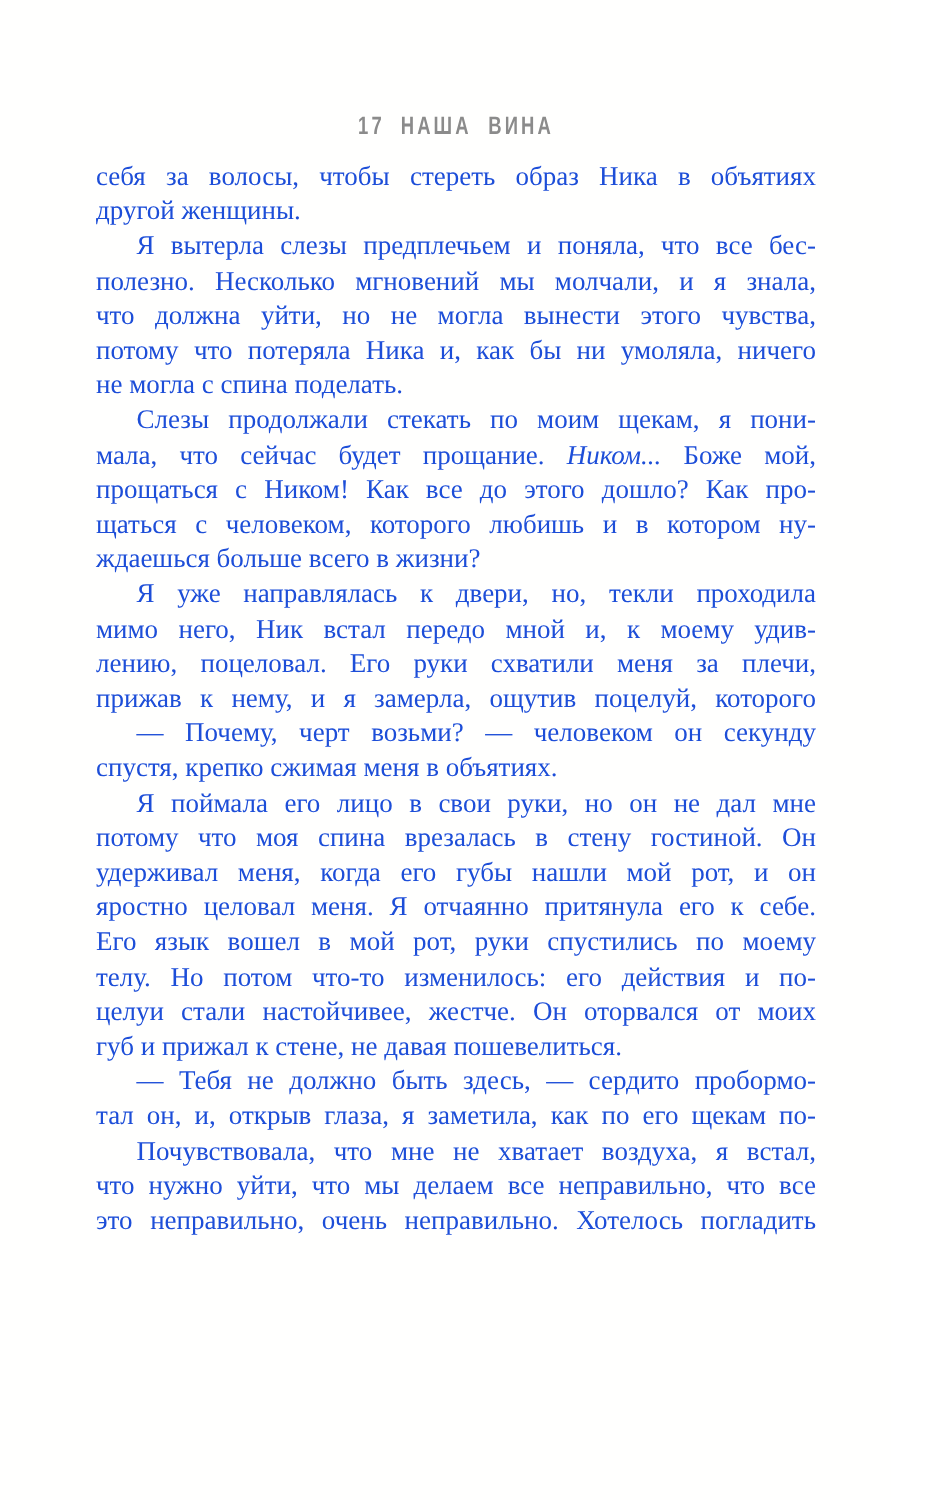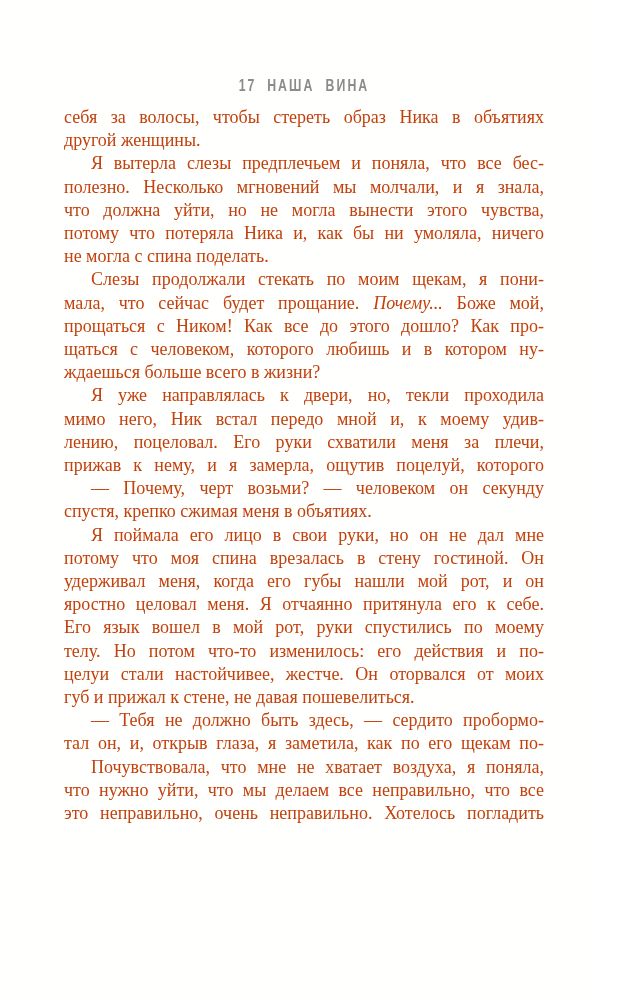--- a/index.html
+++ b/index.html
@@ -60,46 +60,46 @@
     font-style: italic;
   }
 </style>
 </head>
 <body>
 
 <div class="page">
   <div class="running-head" style="color: rgb(139, 139, 139);">
     <span class="pagenum">17</span><span class="chapter">НАША ВИНА</span>
   </div>
-  <div class="body-text" style="color: #c2410c;">
+  <div class="body-text" style="color: #1d4ed8;">
       <div class="line"><span>себя за волосы, чтобы стереть образ Ника в объятиях</span></div>
       <div class="line final"><span>другой женщины.</span></div>
       <div class="line indent"><span>Я вытерла слезы предплечьем и поняла, что все бес-</span></div>
       <div class="line"><span>полезно. Несколько мгновений мы молчали, и я знала,</span></div>
       <div class="line"><span>что должна уйти, но не могла вынести этого чувства,</span></div>
       <div class="line"><span>потому что потеряла Ника и, как бы ни умоляла, ничего</span></div>
       <div class="line final"><span>не могла с спина поделать.</span></div>
       <div class="line indent"><span>Слезы продолжали стекать по моим щекам, я пони-</span></div>
-      <div class="line"><span>мала, что сейчас будет прощание. </span><i>Почему...</i><span> Боже мой,</span></div>
+      <div class="line"><span>мала, что сейчас будет прощание. </span><i>Ником...</i><span> Боже мой,</span></div>
       <div class="line"><span>прощаться с Ником! Как все до этого дошло? Как про-</span></div>
       <div class="line"><span>щаться с человеком, которого любишь и в котором ну-</span></div>
       <div class="line final"><span>ждаешься больше всего в жизни?</span></div>
       <div class="line indent"><span>Я уже направлялась к двери, но, текли проходила</span></div>
       <div class="line"><span>мимо него, Ник встал передо мной и, к моему удив-</span></div>
       <div class="line"><span>лению, поцеловал. Его руки схватили меня за плечи,</span></div>
       <div class="line"><span>прижав к нему, и я замерла, ощутив поцелуй, которого</span></div>
       <div class="line indent"><span>— Почему, черт возьми? — человеком он секунду</span></div>
       <div class="line final"><span>спустя, крепко сжимая меня в объятиях.</span></div>
       <div class="line indent"><span>Я поймала его лицо в свои руки, но он не дал мне</span></div>
       <div class="line"><span>потому что моя спина врезалась в стену гостиной. Он</span></div>
       <div class="line"><span>удерживал меня, когда его губы нашли мой рот, и он</span></div>
       <div class="line"><span>яростно целовал меня. Я отчаянно притянула его к себе.</span></div>
       <div class="line"><span>Его язык вошел в мой рот, руки спустились по моему</span></div>
       <div class="line"><span>телу. Но потом что-то изменилось: его действия и по-</span></div>
       <div class="line"><span>целуи стали настойчивее, жестче. Он оторвался от моих</span></div>
       <div class="line final"><span>губ и прижал к стене, не давая пошевелиться.</span></div>
       <div class="line indent"><span>— Тебя не должно быть здесь, — сердито пробормо-</span></div>
       <div class="line"><span>тал он, и, открыв глаза, я заметила, как по его щекам по-</span></div>
-      <div class="line indent"><span>Почувствовала, что мне не хватает воздуха, я поняла,</span></div>
+      <div class="line indent"><span>Почувствовала, что мне не хватает воздуха, я встал,</span></div>
       <div class="line"><span>что нужно уйти, что мы делаем все неправильно, что все</span></div>
       <div class="line"><span>это неправильно, очень неправильно. Хотелось погладить</span></div>
     </div>
 </div>
 
 </body></html>

